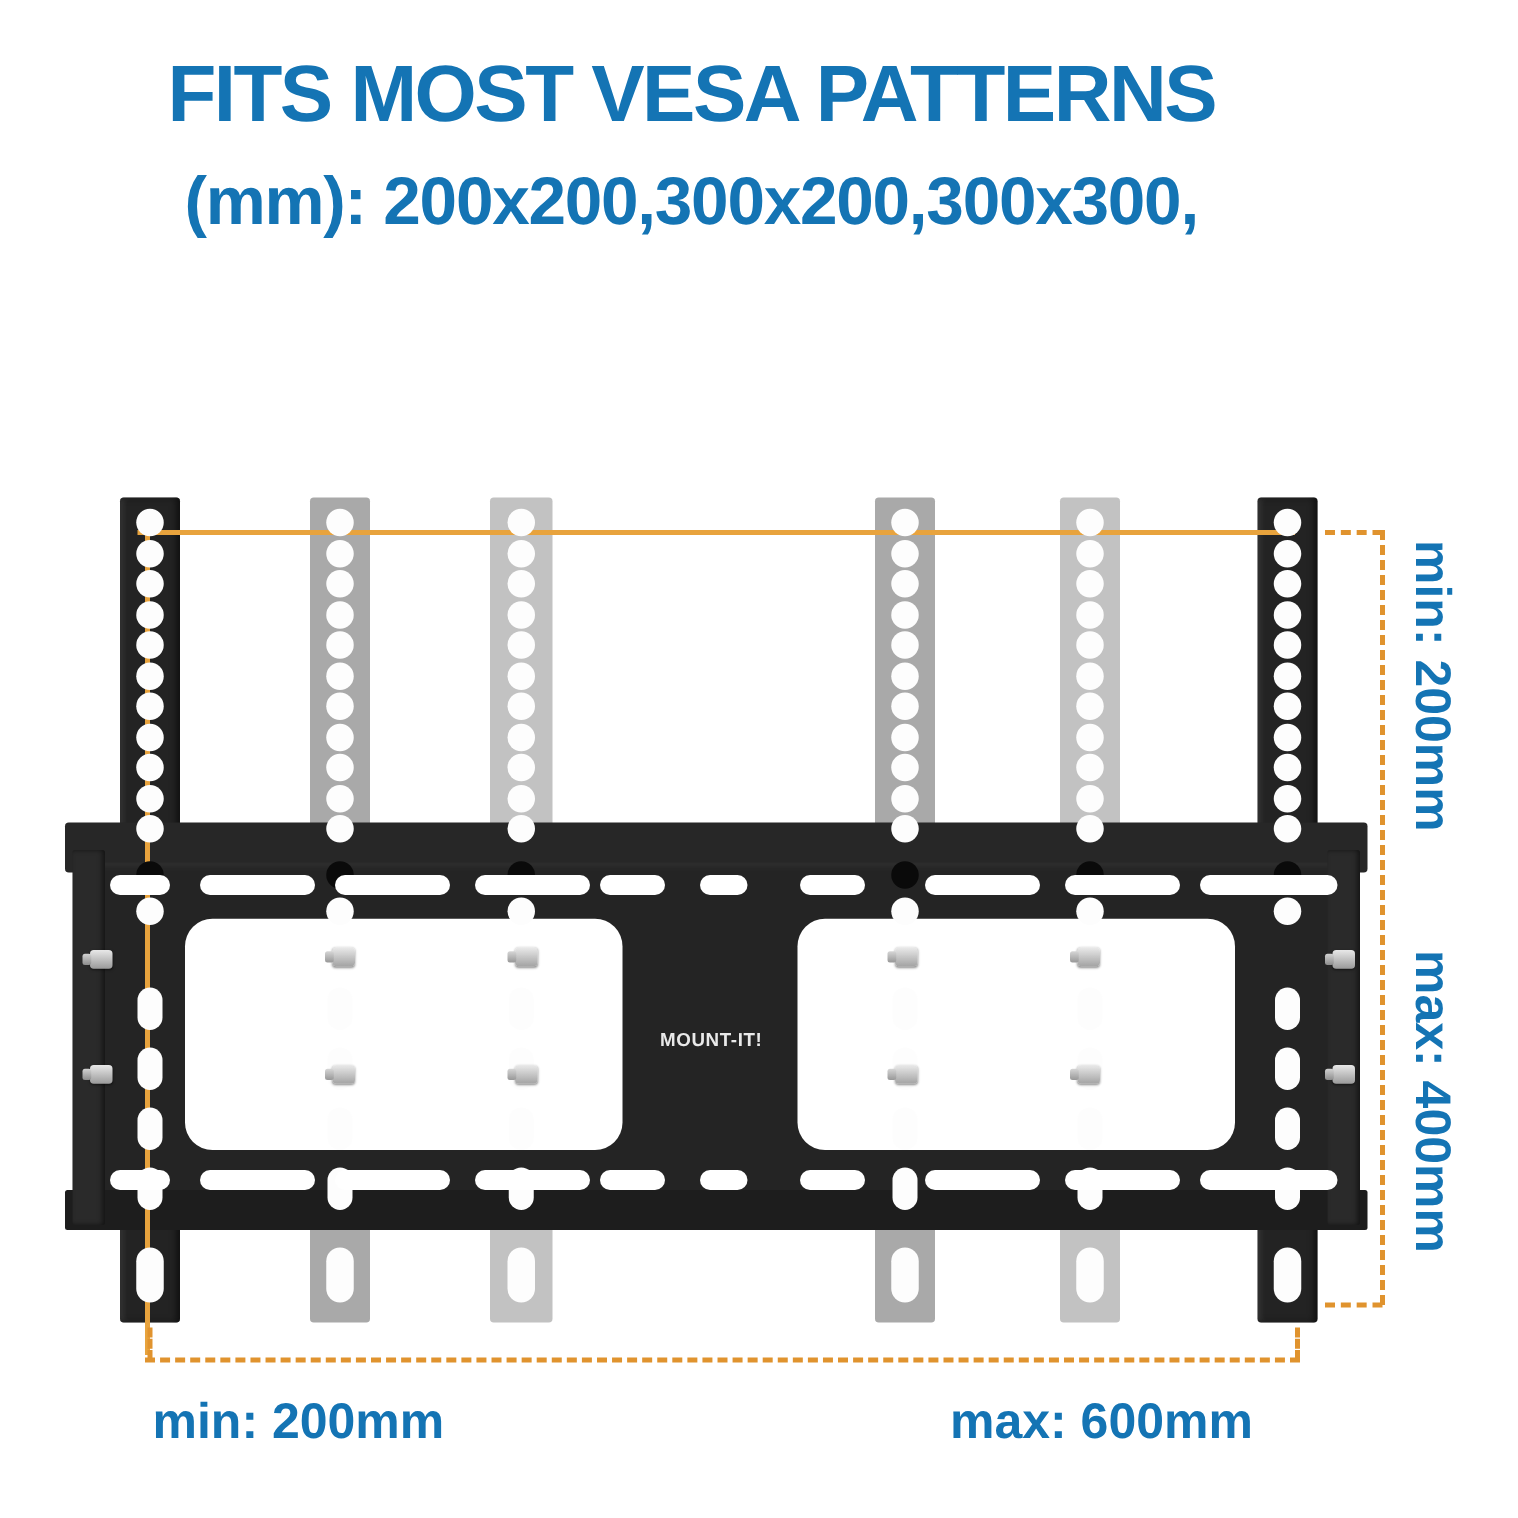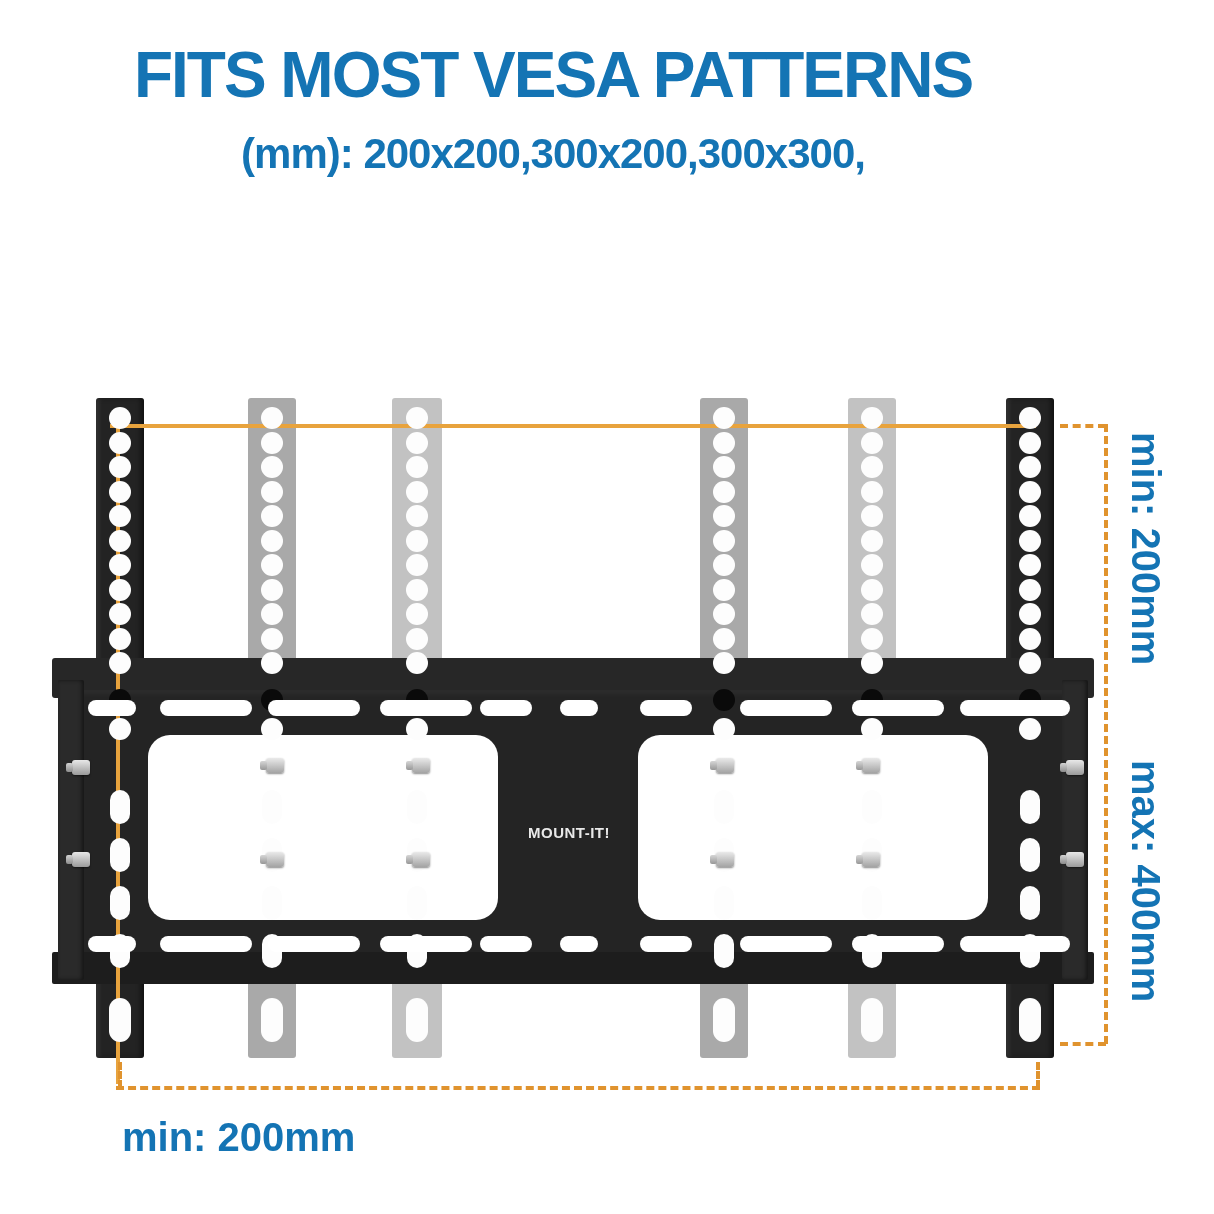--- a/index.html
+++ b/index.html
@@ -4,21 +4,21 @@
 <style>
   html,body{margin:0;padding:0;}
   body{width:1214px;height:1214px;background:#ffffff;font-family:"Liberation Sans",sans-serif;overflow:hidden;}
   #stage{position:relative;width:1214px;height:1214px;background:#fff;}
 
   
   #header{position:absolute;left:0;top:0;width:1106px;height:270px;margin-top:32px;}
   .hl{position:absolute;width:100%;text-align:center;color:#1474b4;font-weight:bold;
       font-family:"Liberation Sans",sans-serif;letter-spacing:-1px;white-space:nowrap;}
   #title{top:6px;font-size:64px;letter-spacing:-2px;}
-  #spec1{top:98px;font-size:42px;}
+  #spec1{top:98px;font-size:54px;}
   #spec2{top:184px;font-size:54px;}
 
   
   #diagram{position:absolute;left:0;top:0;width:1214px;height:1214px;}
 
   
   .arm{position:absolute;border-radius:3px;}
   .arm.black{background:#232323;box-shadow:inset -3px 0 5px rgba(0,0,0,.55), inset 3px 0 4px rgba(255,255,255,.08);}
   .arm.ghost{background:#a9a9a9;}
   .arm.ghost2{background:#c2c2c2;}
@@ -91,20 +91,21 @@
     <div class="odash-h" style="left:1060px;top:424px;width:46px;"></div>
     <div class="odash-h" style="left:1060px;top:1042px;width:46px;"></div>
 
     <div class="odash-h" style="left:116px;top:1086px;width:924px;"></div>
     <div class="odash-v" style="left:118px;top:1062px;height:26px;"></div>
     <div class="odash-v" style="left:1036px;top:1062px;height:26px;"></div>
 
     <div class="dim rot" style="left:1168px;top:432px;">min: 200mm</div>
     <div class="dim rot" style="left:1168px;top:760px;">max: 400mm</div>
     <div class="dim" style="left:122px;top:1115px;">min: 200mm</div>
+    <div class="dim" style="left:760px;top:1115px;">max: 600mm</div>
 
   <div class="hole" style="left:109px;top:407px;width:22px;height:22px;"></div>
       <div class="hole" style="left:109px;top:431.5px;width:22px;height:22px;"></div>
       <div class="hole" style="left:109px;top:456px;width:22px;height:22px;"></div>
       <div class="hole" style="left:109px;top:480.5px;width:22px;height:22px;"></div>
       <div class="hole" style="left:109px;top:505px;width:22px;height:22px;"></div>
       <div class="hole" style="left:109px;top:529.5px;width:22px;height:22px;"></div>
       <div class="hole" style="left:109px;top:554px;width:22px;height:22px;"></div>
       <div class="hole" style="left:109px;top:578.5px;width:22px;height:22px;"></div>
       <div class="hole" style="left:109px;top:603px;width:22px;height:22px;"></div>

